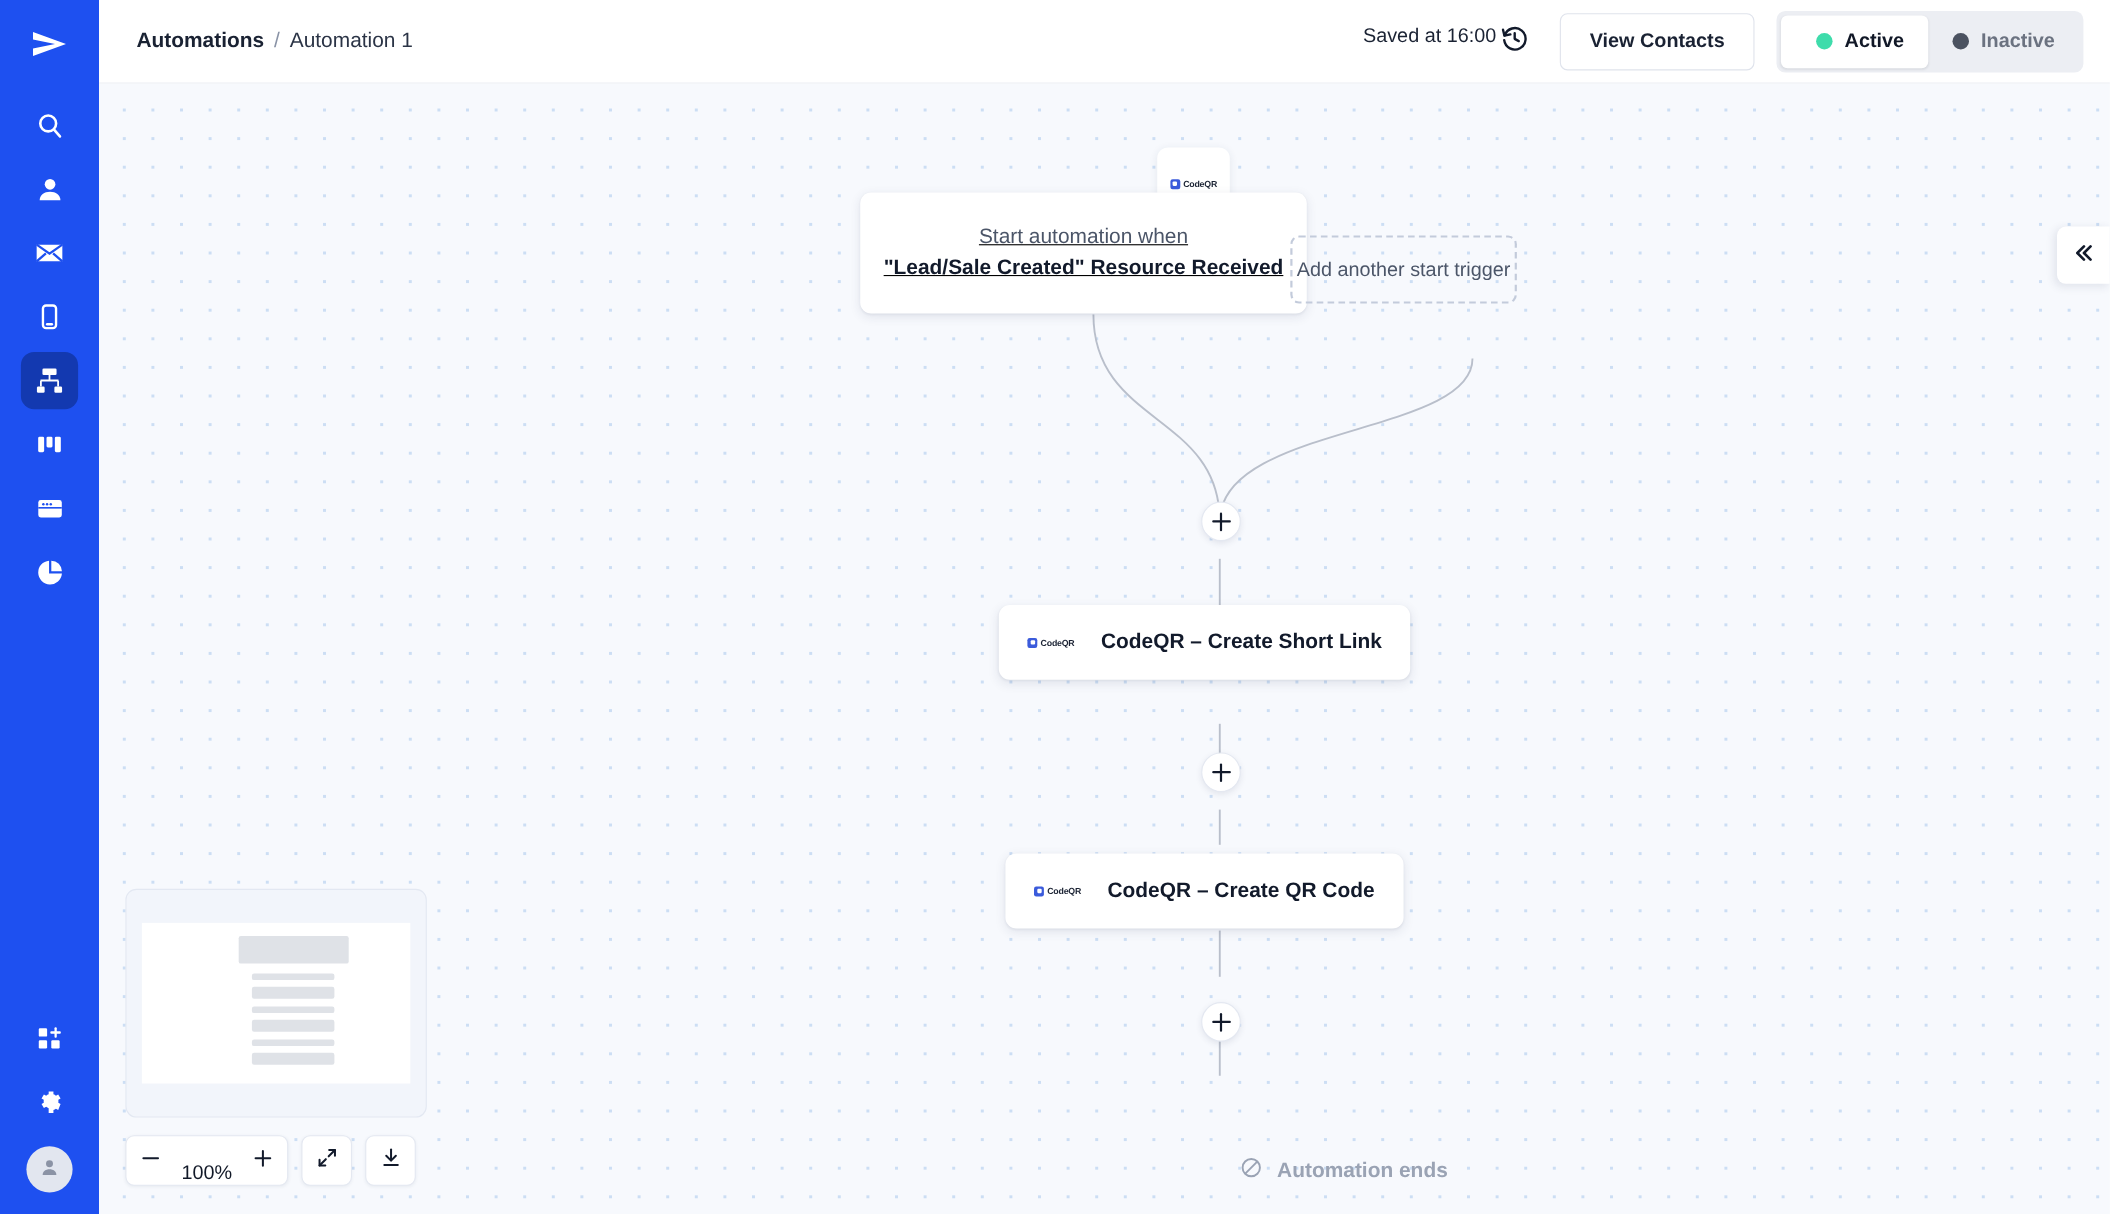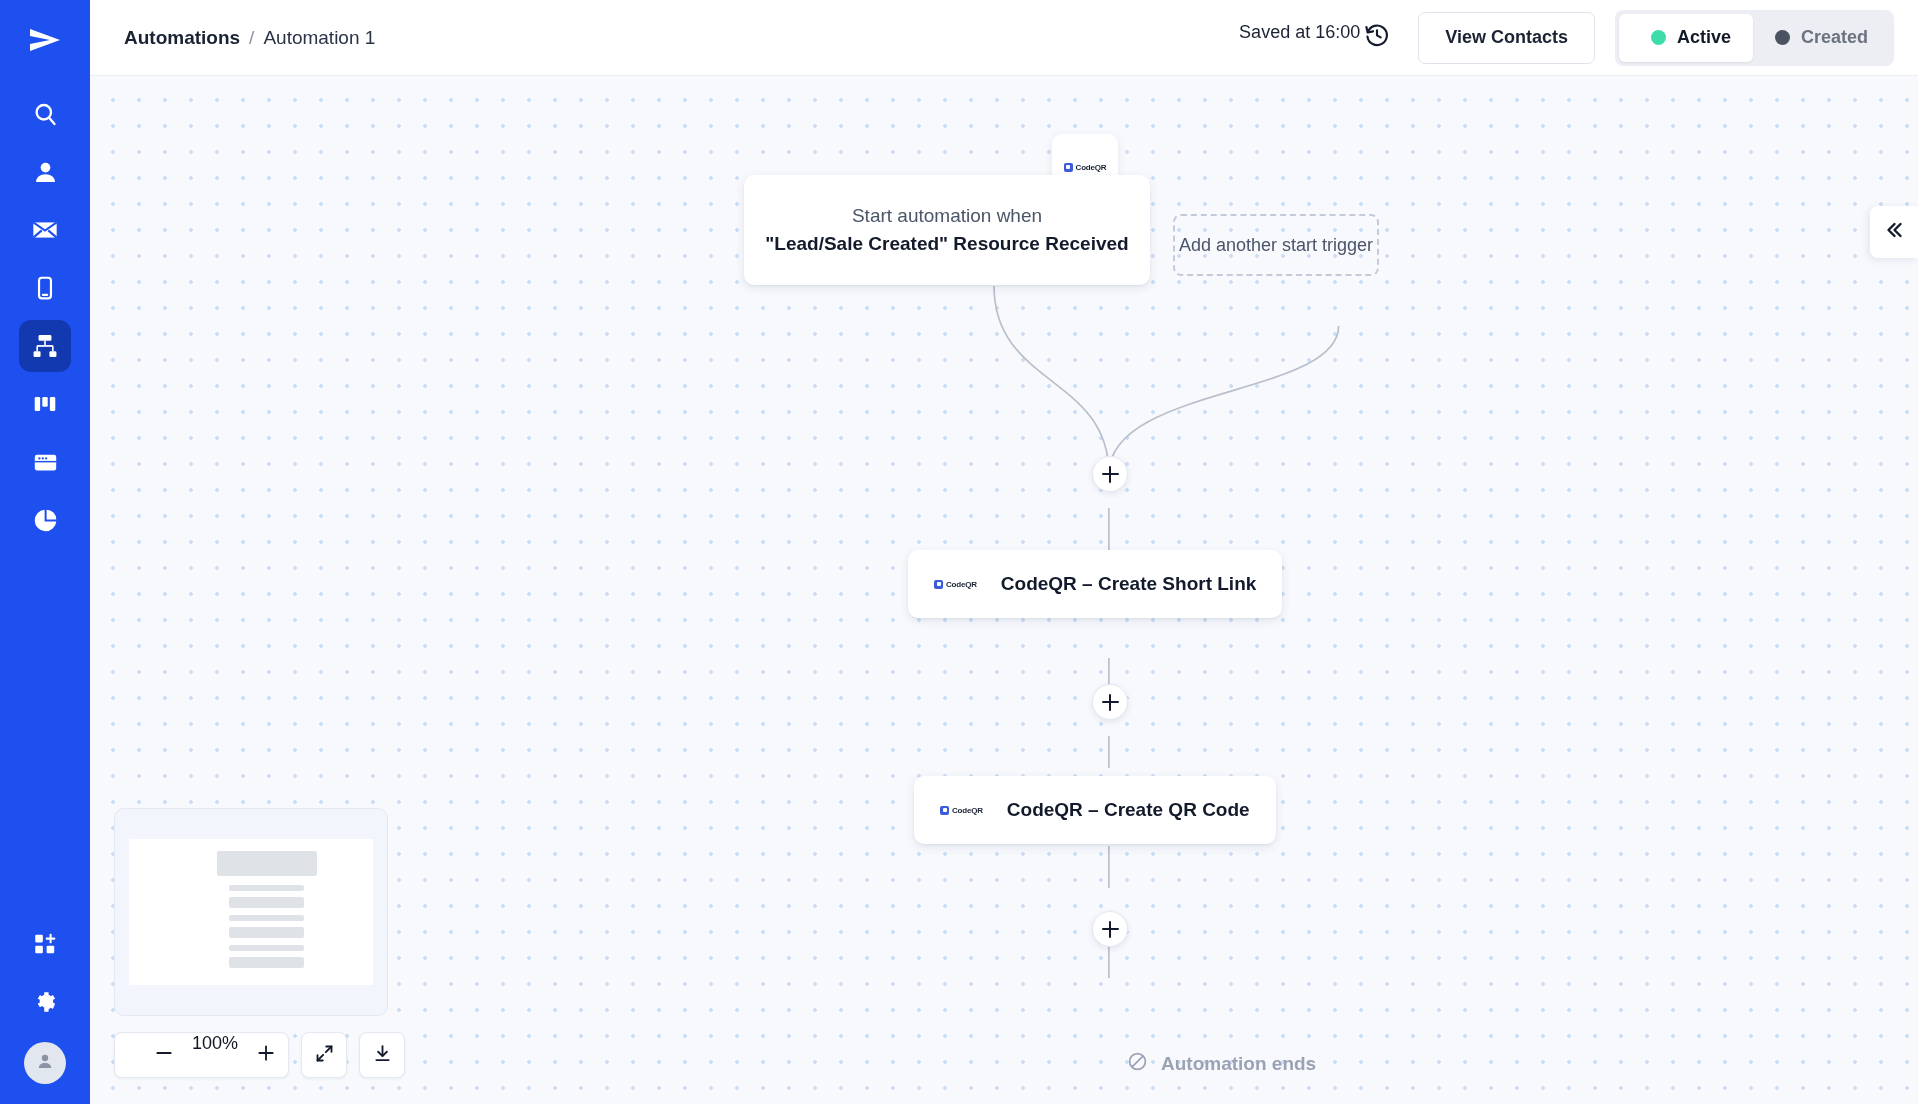--- a/index.html
+++ b/index.html
@@ -179,23 +179,23 @@
     position: absolute; left: 14px; top: 30px; right: 14px; bottom: 30px;
     background: #ffffff;
   }
   .mm-block { position: absolute; background: #dfe2e7; border-radius: 2px; }
 
   .zoom-bar {
     position: absolute; left: 24px; bottom: 26px;
     display: flex; align-items: center; gap: 12px;
   }
   .zoom-pill {
-    display: flex; align-items: flex-start;
+    display: flex; align-items: flex-end;
     height: 46px; background: #fff; border: 1px solid #e4e8f1;
-    border-radius: 8px; box-shadow: 0 1px 3px rgba(35,50,90,.07); padding-left: 27px;
+    border-radius: 8px; box-shadow: 0 1px 3px rgba(35,50,90,.07);
   }
   .zoom-btn {
     width: 44px; height: 44px; display: flex; align-items: center;
     justify-content: center; cursor: pointer;
   }
   .zoom-level { font-size: 18px; color: #111827; min-width: 58px; text-align: center; }
   .sq-btn {
     width: 46px; height: 46px; background: #fff; border: 1px solid #e4e8f1;
     border-radius: 8px; display: flex; align-items: center; justify-content: center;
     box-shadow: 0 1px 3px rgba(35,50,90,.07); cursor: pointer;
@@ -360,21 +360,21 @@
 
         <button class="btn-outline">View Contacts</button>
 
         <div class="toggle-group">
           <div class="toggle-opt selected">
             <span class="dot" style="background:#3edcab"></span>
             <span>Active</span>
           </div>
           <div class="toggle-opt unselected">
             <span class="dot" style="background:#4b5260"></span>
-            <span>Created</span>
+            <span>Inactive</span>
           </div>
         </div>
       </div>
     </header>
 
     <div class="canvas">
 
       <svg class="edges" viewBox="0 0 1830 1028" preserveAspectRatio="none">
         <path d="M905 210 C 905 310, 1020 300, 1020 398" fill="none" stroke="#b9bfcb" stroke-width="1.7"></path>
         <path d="M1250 250 C 1250 320, 1020 310, 1020 398" fill="none" stroke="#b9bfcb" stroke-width="1.7"></path>
@@ -385,21 +385,21 @@
         <path d="M1020 846 L 1020 902" fill="none" stroke="#b9bfcb" stroke-width="1.7"></path>
       </svg>
 
       <div class="trigger-logo" style="left:962px; top:58px;">
         <span class="codeqr-logo">
           <span class="codeqr-sq"></span>
           <span class="codeqr-wordmark">CodeQR</span>
         </span>
       </div>
 
-      <div class="node trigger-card" style="left:654px; top:99px;">
+      <div class="node trigger-card" style="left:692px; top:99px;text-decoration:underline;">
         <div class="trig-sub">Start automation when</div>
         <div class="trig-title">"Lead/Sale Created" Resource Received</div>
       </div>
 
       <div class="ghost-node" style="left:1083px; top:138px;">
         <span>Add another start trigger</span>
       </div>
 
       <div class="plus-btn" style="left:1002px; top:380px;"></div>
 

